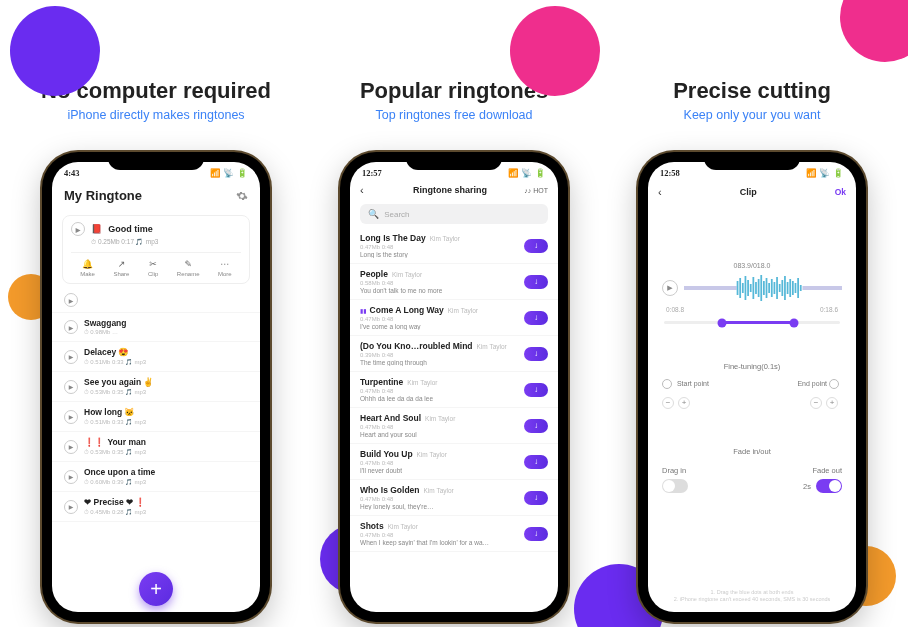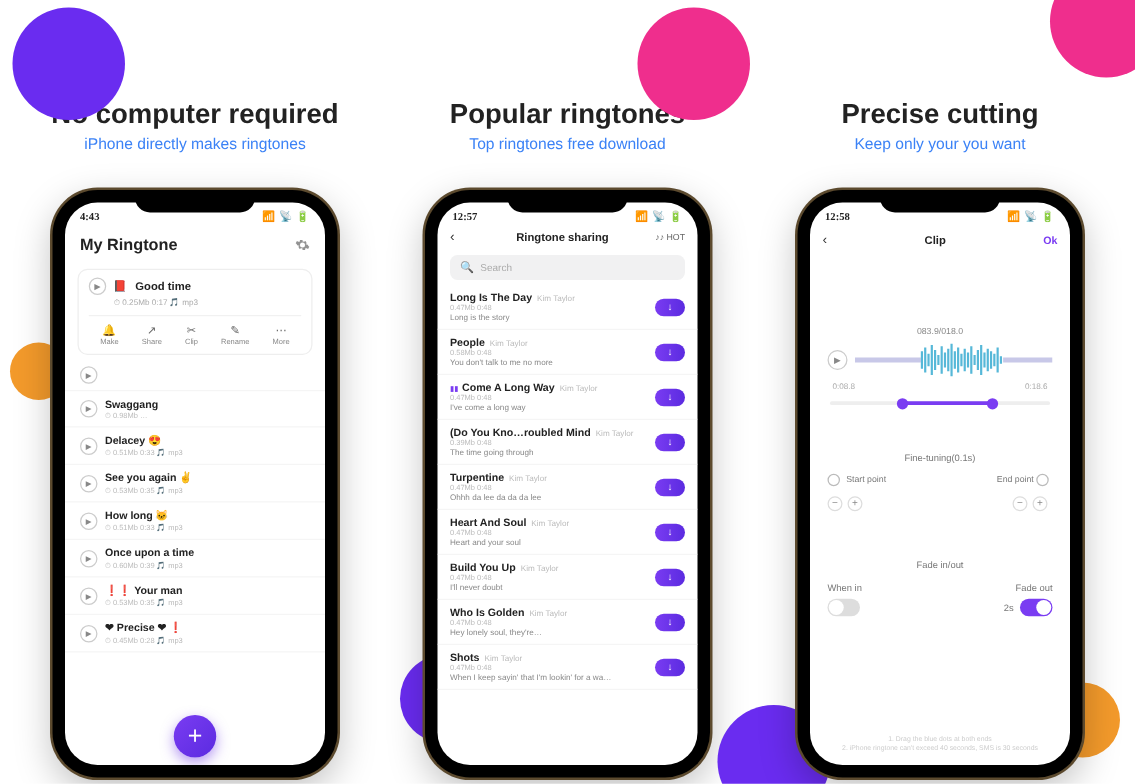--- a/index.html
+++ b/index.html
@@ -185,29 +185,29 @@
             <div class="list-item">
               <span class="play-btn">▶</span>
               <div class="list-texts">
                 <div class="list-title">How long 🐱</div>
                 <div class="list-meta">⏱ 0.51Mb   0:33   🎵 mp3</div>
               </div>
             </div>
             <div class="list-item">
               <span class="play-btn">▶</span>
               <div class="list-texts">
+                <div class="list-title">❗❗ Your man</div>
+                <div class="list-meta">⏱ 0.53Mb   0:35   🎵 mp3</div>
+              </div>
+            </div>
+            <div class="list-item">
+              <span class="play-btn">▶</span>
+              <div class="list-texts">
                 <div class="list-title">Once upon a time</div>
                 <div class="list-meta">⏱ 0.60Mb   0:39   🎵 mp3</div>
-              </div>
-            </div>
-            <div class="list-item">
-              <span class="play-btn">▶</span>
-              <div class="list-texts">
-                <div class="list-title">❗❗ Your man</div>
-                <div class="list-meta">⏱ 0.53Mb   0:35   🎵 mp3</div>
               </div>
             </div>
             <div class="list-item">
               <span class="play-btn">▶</span>
               <div class="list-texts">
                 <div class="list-title">❤ Precise ❤ ❗</div>
                 <div class="list-meta">⏱ 0.45Mb   0:28   🎵 mp3</div>
               </div>
             </div>
           </div>
@@ -405,21 +405,21 @@
             <span class="stepper-btn">+</span>
           </span>
           <span class="stepper">
             <span class="stepper-btn">−</span>
             <span class="stepper-btn">+</span>
           </span>
         </div>
 
         <div class="section-label">Fade in/out</div>
         <div class="fade-row">
-          <span>When in</span>
+          <span>Drag in</span>
           <span>
             <span>Fade out</span>
           </span>
         </div>
         <div class="fade-row" style="padding-top:4px">
           <span class="switch">
               <span class="knob"></span>
             </span>
           <span style="display:flex; align-items:center; gap:5px">
             <span>2s</span>

